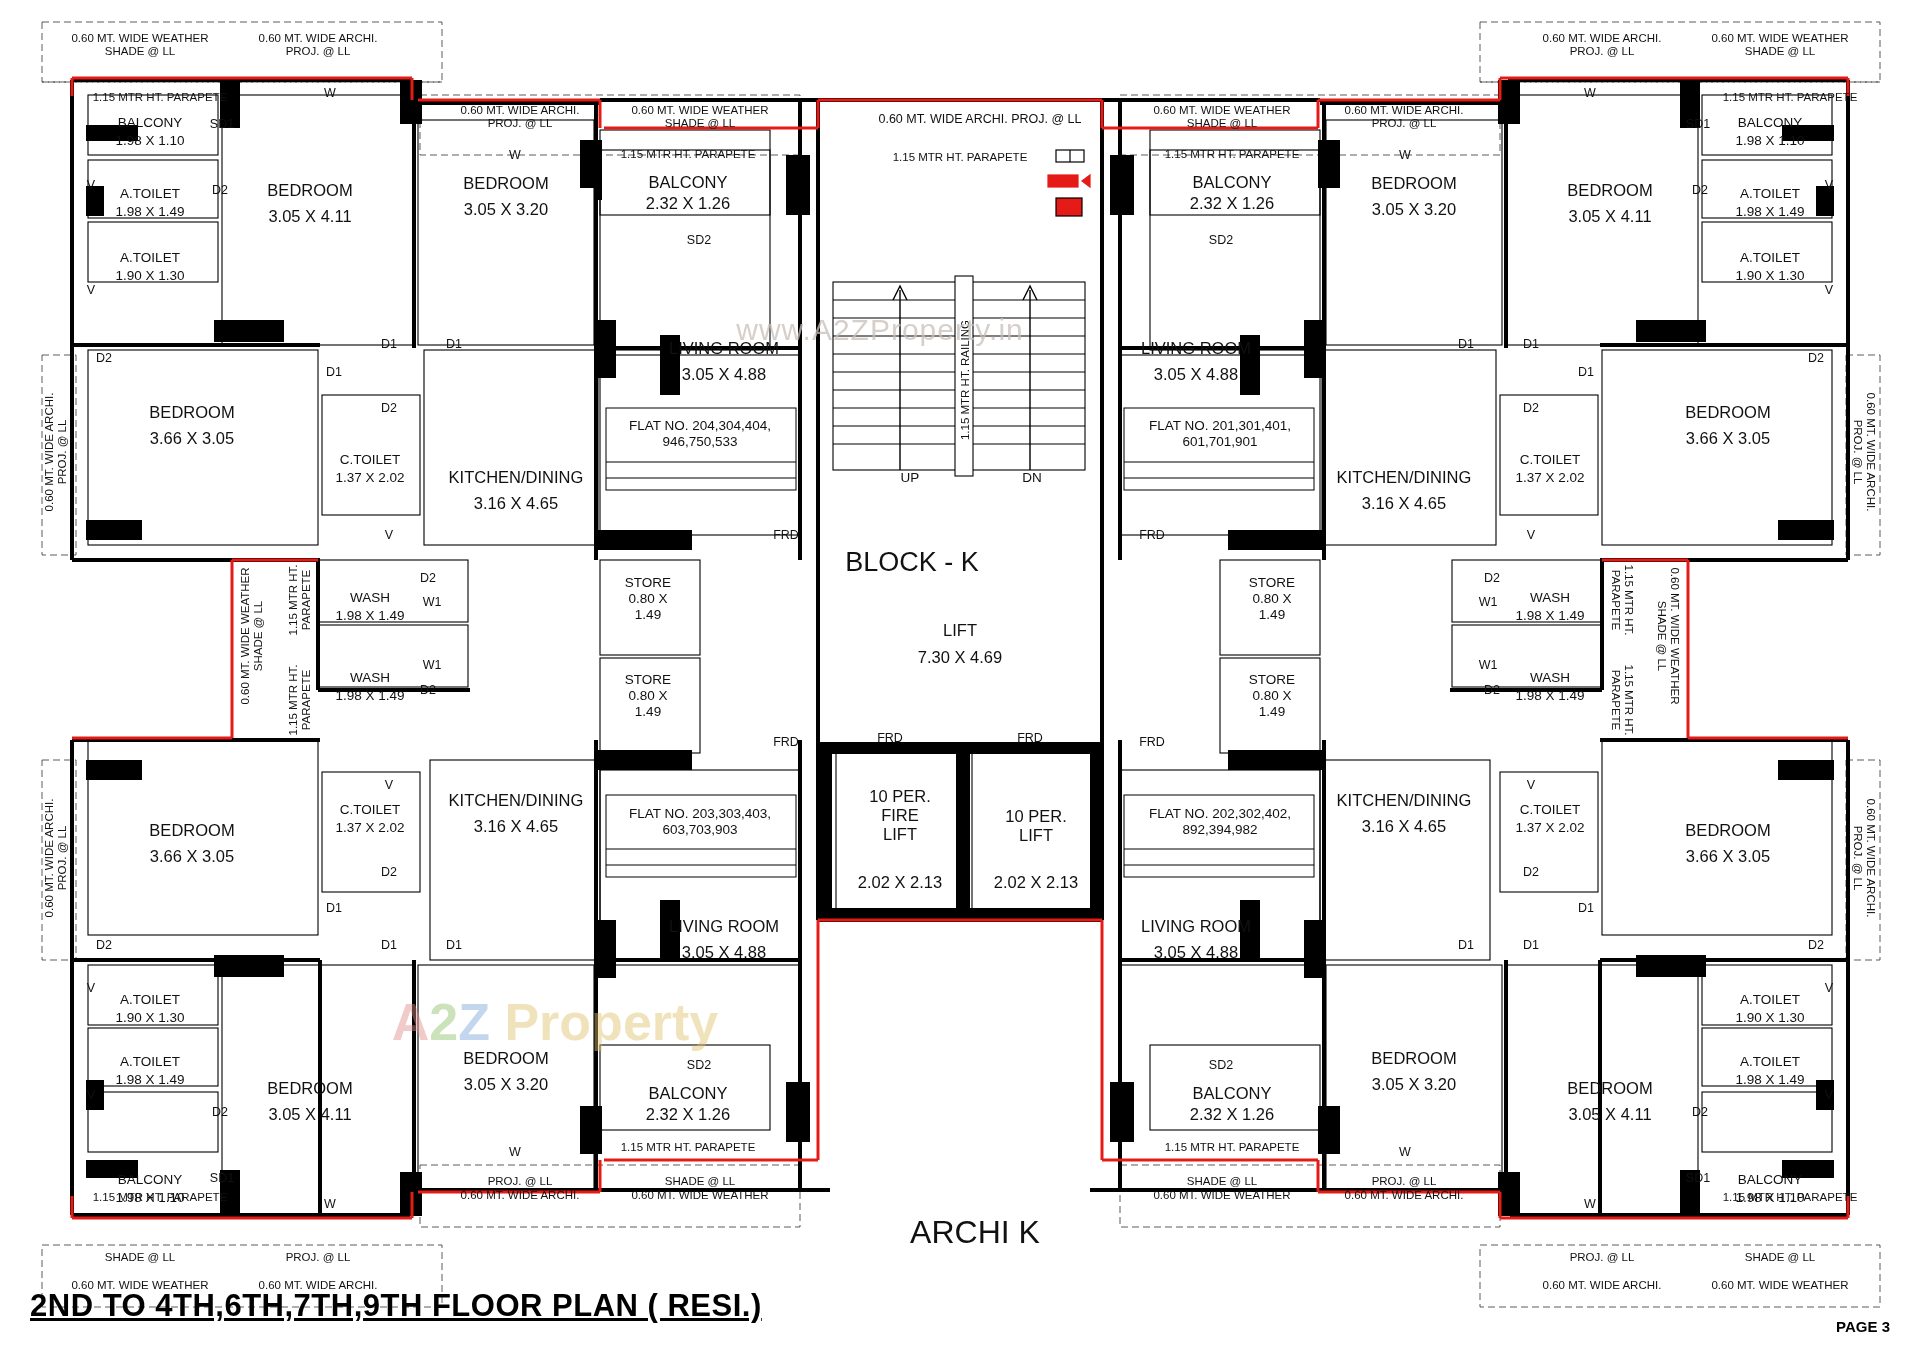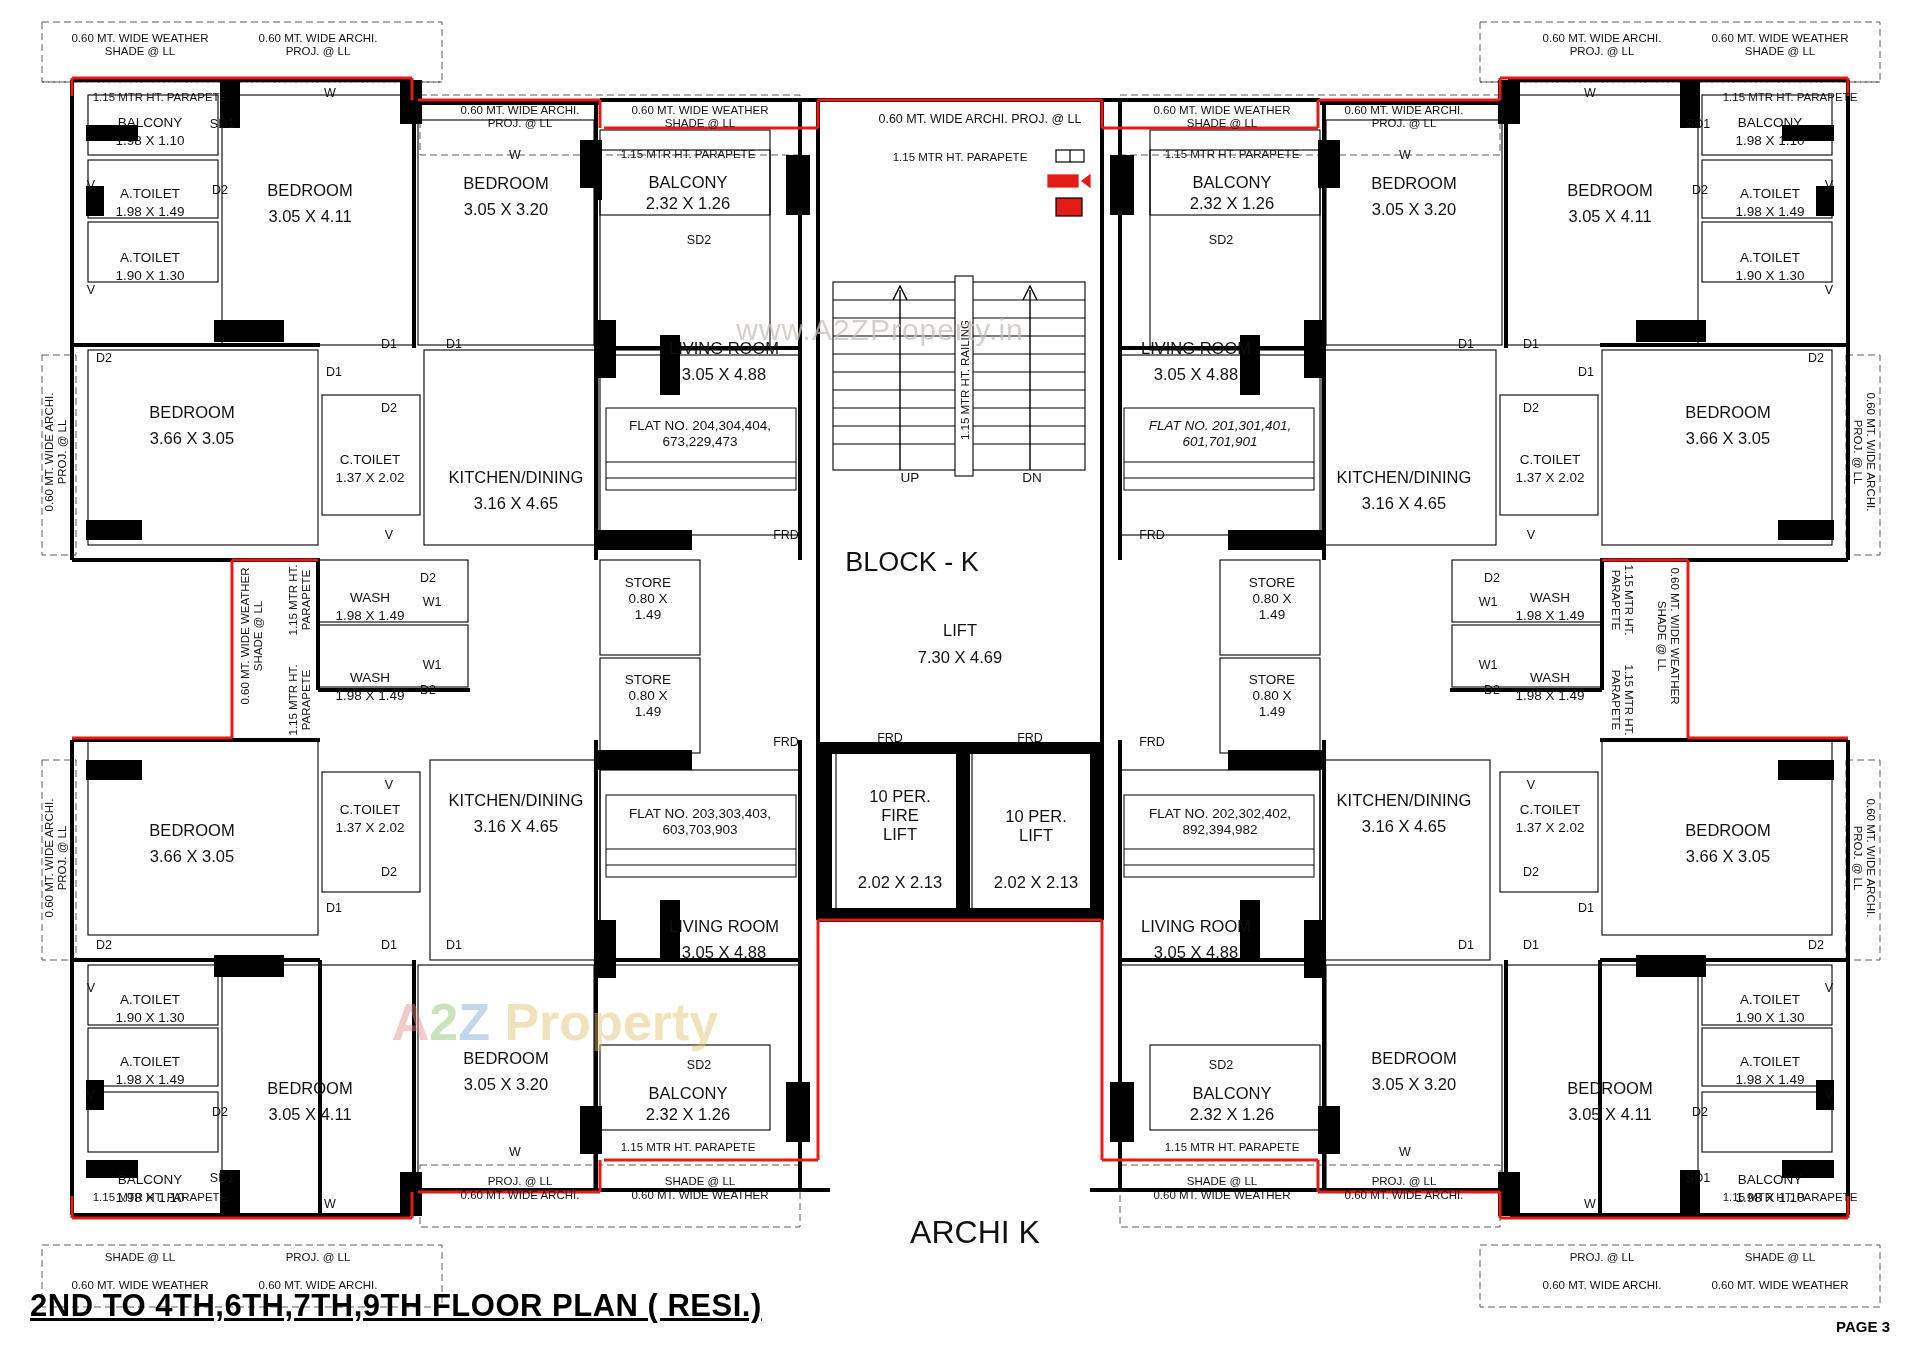--- a/index.html
+++ b/index.html
@@ -396,21 +396,21 @@
 <div class="lbl t12 c" style="left:688px;top:203px;">2.32 X 1.26</div>
 <div class="lbl t12 c" style="left:724px;top:348px;">LIVING ROOM</div>
 <div class="lbl t12 c" style="left:724px;top:374px;">3.05 X 4.88</div>
 <div class="lbl t12 c" style="left:192px;top:412px;">BEDROOM</div>
 <div class="lbl t12 c" style="left:192px;top:438px;">3.66 X 3.05</div>
 <div class="lbl t10 c" style="left:370px;top:460px;">C.TOILET</div>
 <div class="lbl t10 c" style="left:370px;top:478px;">1.37 X 2.02</div>
 <div class="lbl t12 c" style="left:516px;top:477px;">KITCHEN/DINING</div>
 <div class="lbl t12 c" style="left:516px;top:503px;">3.16 X 4.65</div>
 <div class="lbl t10 c" style="left:700px;top:434px;">FLAT NO. 204,304,404,
-673,229,473</div>
+946,750,533</div>
 <div class="lbl t10 c" style="left:370px;top:598px;">WASH</div>
 <div class="lbl t10 c" style="left:370px;top:616px;">1.98 X 1.49</div>
 <div class="lbl t10 c" style="left:370px;top:678px;">WASH</div>
 <div class="lbl t10 c" style="left:370px;top:696px;">1.98 X 1.49</div>
 <div class="lbl t10 c" style="left:648px;top:583px;">STORE</div>
 <div class="lbl t10 c" style="left:648px;top:607px;">0.80 X
 1.49</div>
 <div class="lbl t10 c" style="left:648px;top:680px;">STORE</div>
 <div class="lbl t10 c" style="left:648px;top:704px;">0.80 X
 1.49</div>
@@ -428,21 +428,21 @@
 <div class="lbl t12 c" style="left:1232px;top:182px;">BALCONY</div>
 <div class="lbl t12 c" style="left:1232px;top:203px;">2.32 X 1.26</div>
 <div class="lbl t12 c" style="left:1196px;top:348px;">LIVING ROOM</div>
 <div class="lbl t12 c" style="left:1196px;top:374px;">3.05 X 4.88</div>
 <div class="lbl t12 c" style="left:1728px;top:412px;">BEDROOM</div>
 <div class="lbl t12 c" style="left:1728px;top:438px;">3.66 X 3.05</div>
 <div class="lbl t10 c" style="left:1550px;top:460px;">C.TOILET</div>
 <div class="lbl t10 c" style="left:1550px;top:478px;">1.37 X 2.02</div>
 <div class="lbl t12 c" style="left:1404px;top:477px;">KITCHEN/DINING</div>
 <div class="lbl t12 c" style="left:1404px;top:503px;">3.16 X 4.65</div>
-<div class="lbl t10 c" style="left:1220px;top:434px;font-style:italic;">FLAT NO. 201,301,401,
+<div class="lbl t10 c" style="left:1220px;top:434px;">FLAT NO. 201,301,401,
 601,701,901</div>
 <div class="lbl t10 c" style="left:1550px;top:598px;">WASH</div>
 <div class="lbl t10 c" style="left:1550px;top:616px;">1.98 X 1.49</div>
 <div class="lbl t10 c" style="left:1550px;top:678px;">WASH</div>
 <div class="lbl t10 c" style="left:1550px;top:696px;">1.98 X 1.49</div>
 <div class="lbl t10 c" style="left:1272px;top:583px;">STORE</div>
 <div class="lbl t10 c" style="left:1272px;top:607px;">0.80 X
 1.49</div>
 <div class="lbl t10 c" style="left:1272px;top:680px;">STORE</div>
 <div class="lbl t10 c" style="left:1272px;top:704px;">0.80 X

